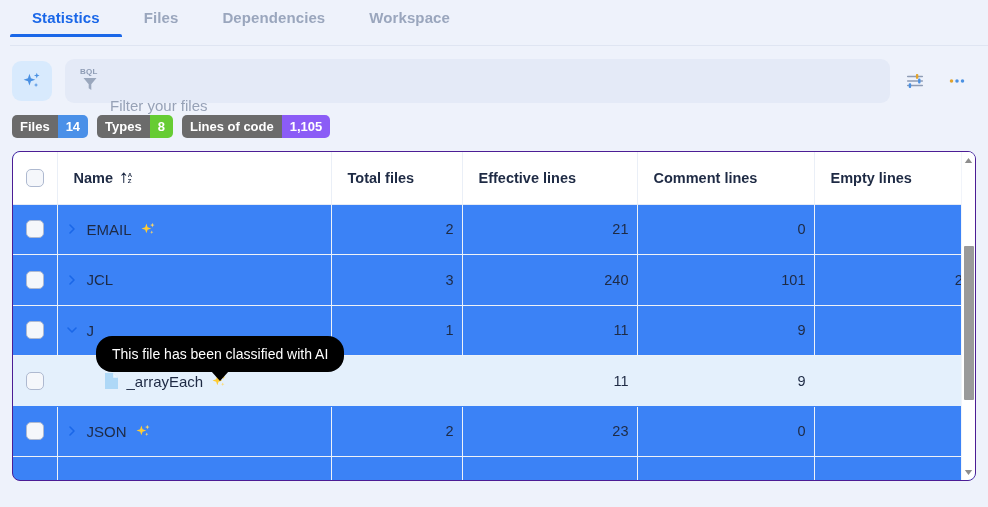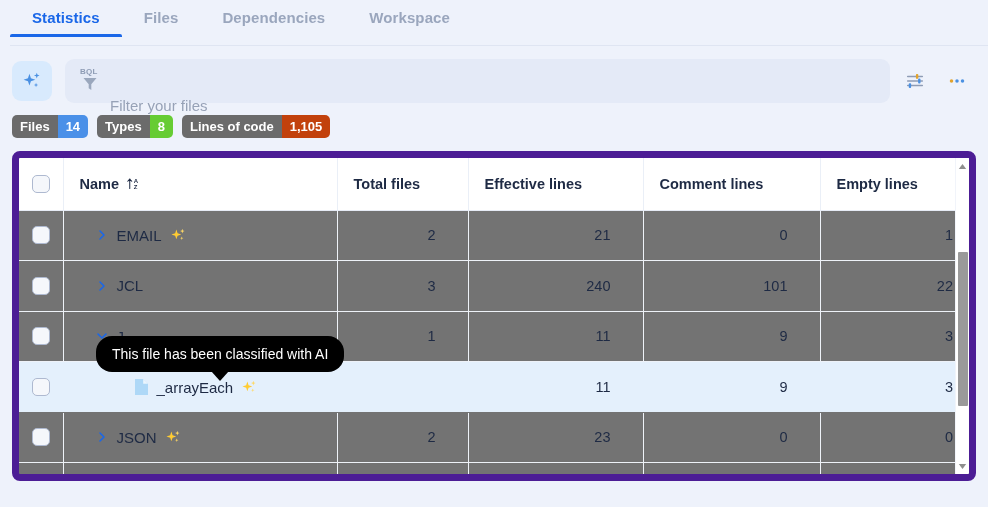--- a/index.html
+++ b/index.html
@@ -128,22 +128,22 @@
   }
   .badge .value {
     color: #ffffff;
     padding: 0 8px;
     display: flex; align-items: center;
   }
 
   
   .table-card {
     margin: 8px 12px 0 12px;
-    background: #737373;
-    border: 7px solid #4c1d95;
+    background: #3b82f6;
+    border: 1px solid #4c1d95;
     border-radius: 8px;
     height: 330px;
     overflow: hidden;
     position: relative;
   }
   table {
     border-collapse: collapse;
     width: 966px;
     table-layout: fixed;
   }
@@ -171,21 +171,21 @@
   thead th .hdr {
     display: flex; align-items: center; gap: 7px;
   }
 
   tbody td {
     height: 50.5px;
     font-size: 14.5px;
     color: #1e2a44;
     border-bottom: 1px solid #eef2f8;
     border-right: 1px solid #eef2f8;
-    padding: 0 32px;
+    padding: 0 8px;
     vertical-align: middle;
   }
   tbody td:last-child { border-right: none; }
   tbody td.check-col { padding: 0; text-align: center; }
   tbody td.num { text-align: right; }
   tbody tr.selected td { background: #e4f0fc; border-right-color: transparent; border-bottom-color: transparent; }
   tbody tr.selected td.check-col { border-right-color: transparent; }
   tbody tr.child td.num-blank { border-right-color: transparent; }
 
   .chk {
@@ -331,21 +331,21 @@
   <div class="badge">
     <span class="label">Files</span>
     <span class="value" style="background: rgb(74, 144, 232);">14</span>
   </div>
   <div class="badge">
     <span class="label">Types</span>
     <span class="value" style="background: rgb(102, 204, 51);">8</span>
   </div>
   <div class="badge">
     <span class="label">Lines of code</span>
-    <span class="value" style="background: #c2410c;">1,105</span>
+    <span class="value" style="background: #8b5cf6;">1,105</span>
   </div>
 </div>
 
 <div class="table-card">
   <table>
     <colgroup>
       <col class="c-check">
         <col class="c-name">
         <col class="c-total">
       <col class="c-eff">

